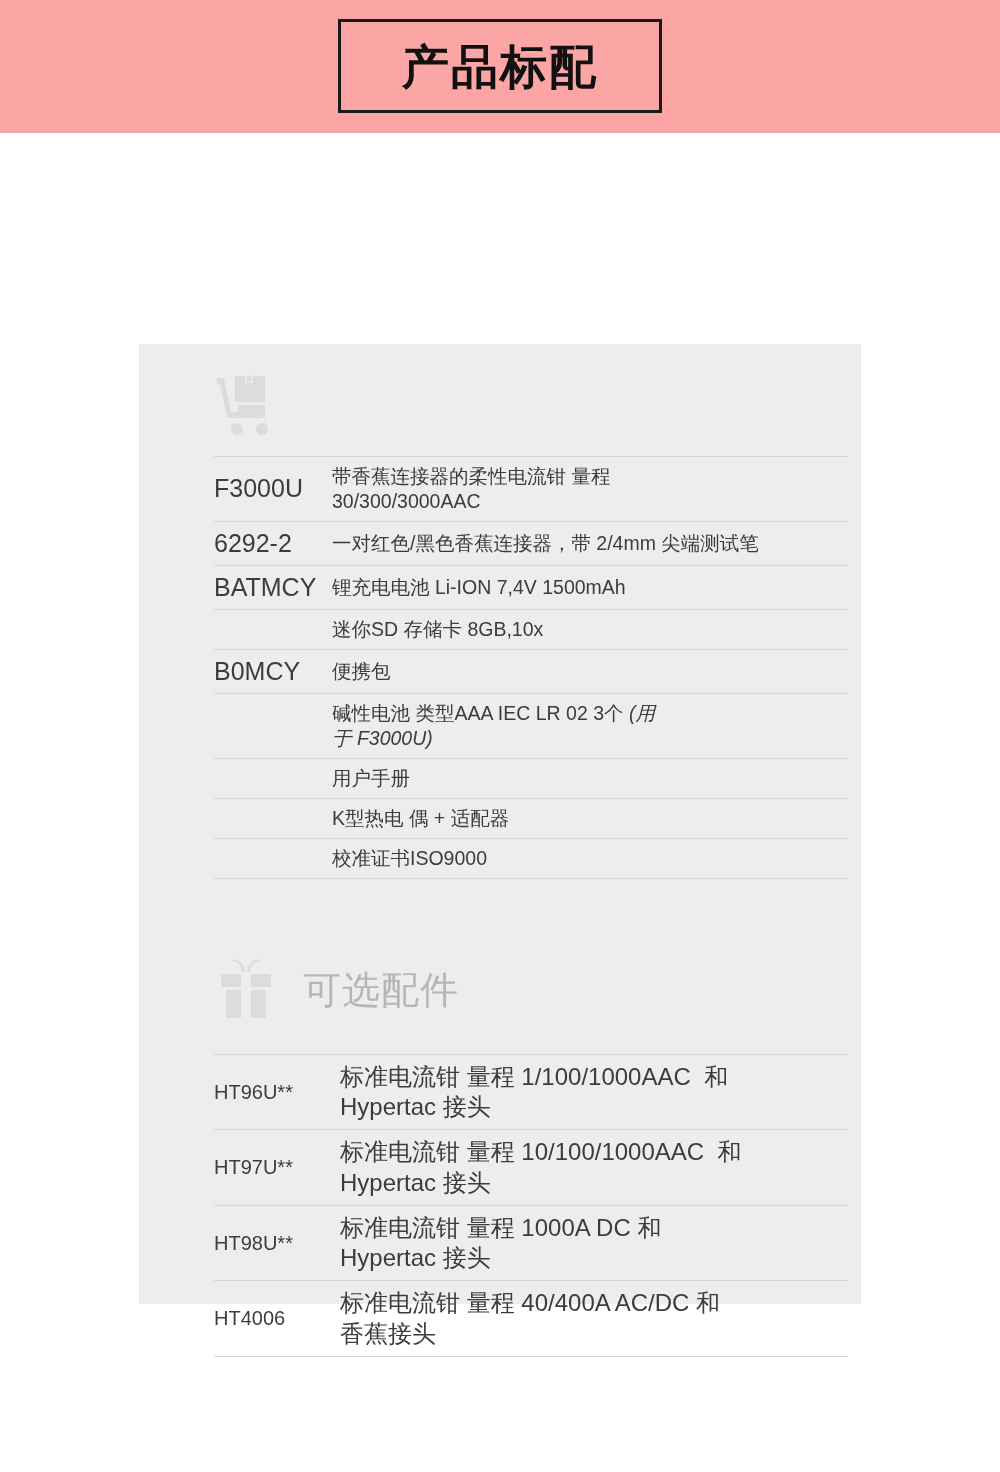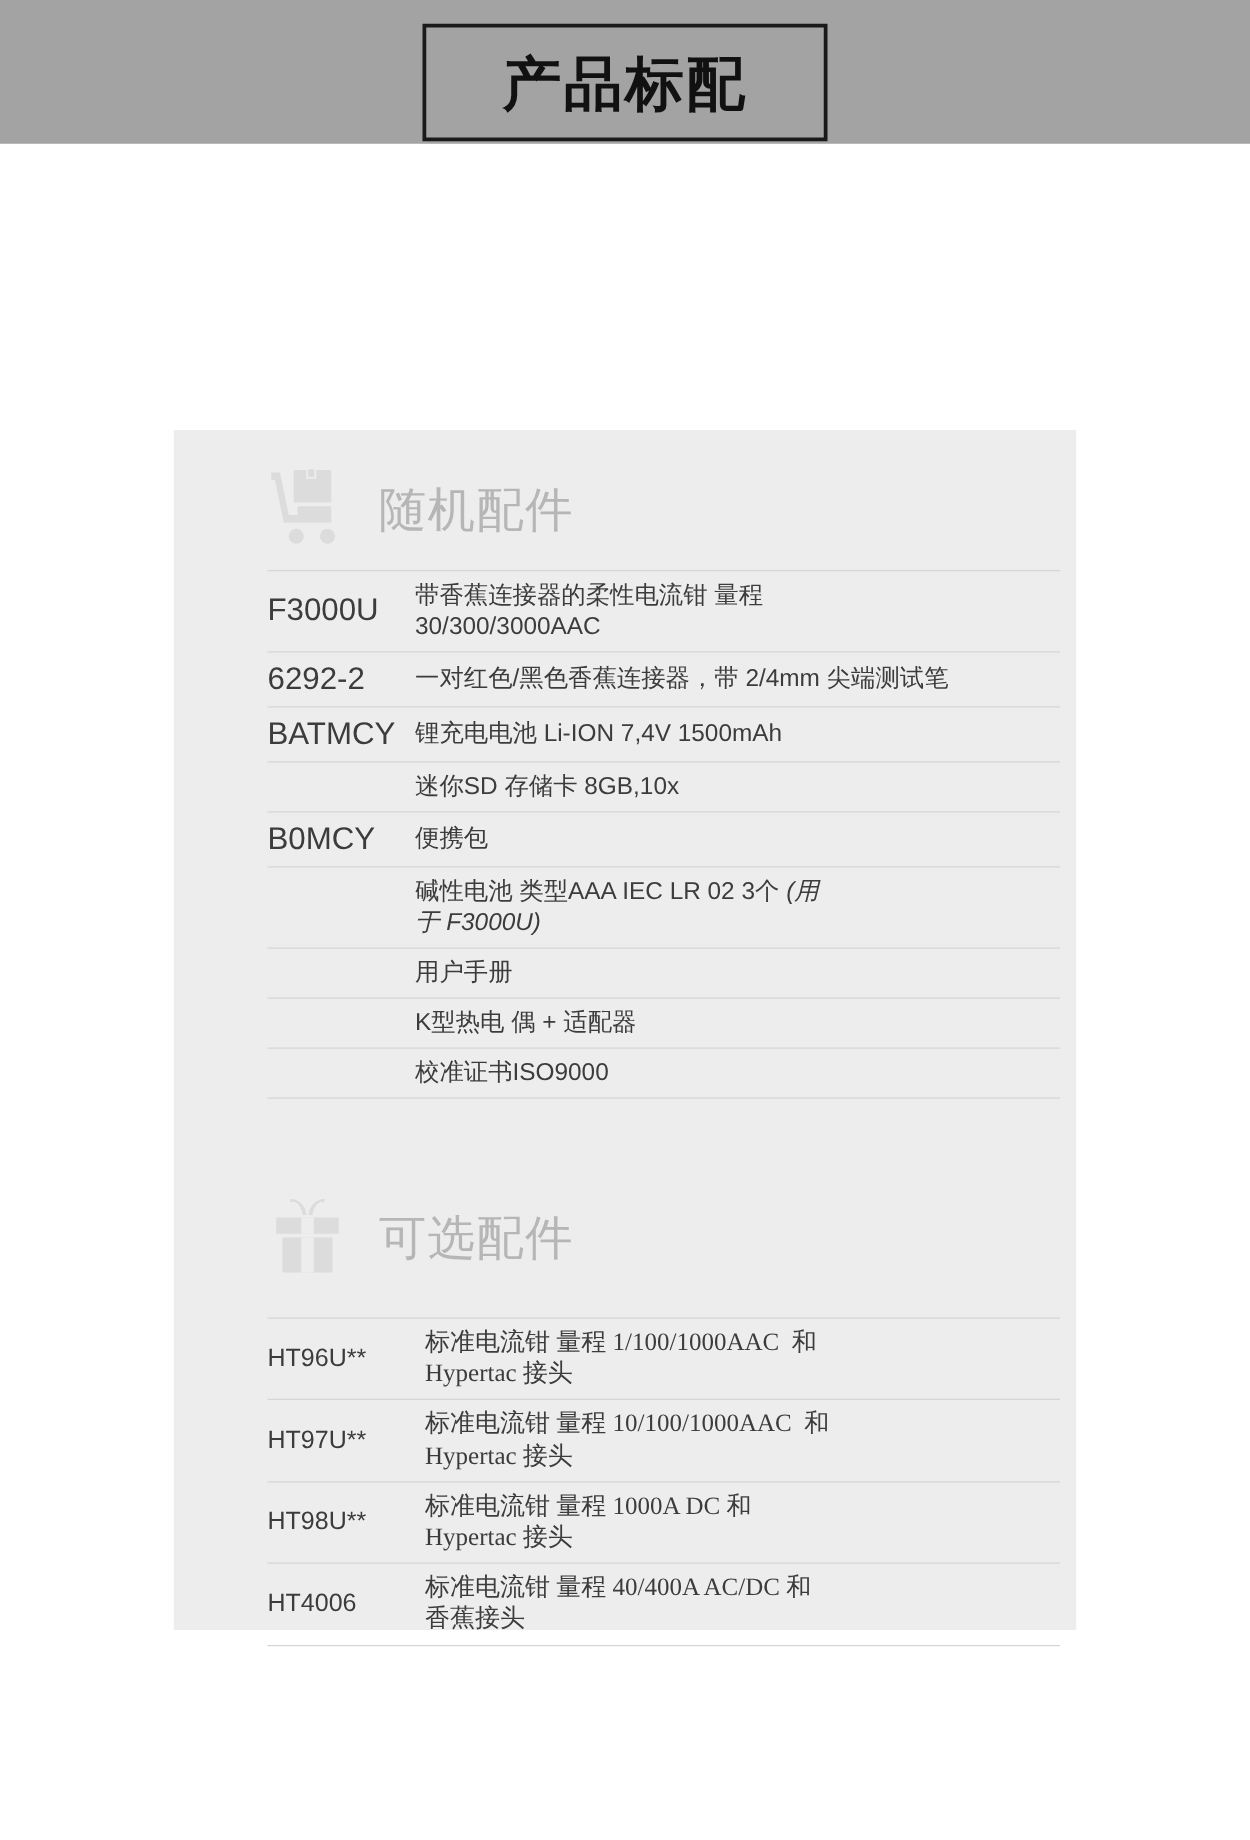--- a/index.html
+++ b/index.html
@@ -15,22 +15,22 @@
     height: 1472px;
     background: #ffffff;
     overflow: hidden;
   }
 
   
   .banner {
     position: absolute;
     left: 0; top: 0;
     width: 1000px;
-    height: 115px;
-    background: #a3a3a3;
+    height: 133px;
+    background: #fca5a5;
   }
   .banner-box {
     position: absolute;
     left: 338px;
     top: 19px;
     width: 324px;
     height: 94px;
     border: 3px solid #1a1a1a;
     display: flex;
     align-items: center;
@@ -97,21 +97,21 @@
     vertical-align: middle;
     color: #3c3c3c;
     padding: 7px 0 7px 0;
   }
   table.spec tr:first-child td { border-top: 1px solid #d6d6d6; }
   .col-code { width: 118px; font-size: 25px; color: #333; padding-left: 2px; }
   .col-desc { font-size: 19px; color: #3c3c3c; line-height: 1.28; padding-left: 9px; margin-left: 32px; }
 
   table.optional { margin-top: 22px; }
   table.optional .col-code { width: 126px; font-size: 20px; }
-  table.optional .col-desc { font-size: 20px; line-height: 1.26; font-family: Liberation Serif, serif; }
+  table.optional .col-desc { font-size: 24px; line-height: 1.26; }
 
   .accessories-table { margin-top: 6px; }
   .accessories-table .col-desc { font-size: 19.5px; }
 
   .ital { font-style: italic; }
 </style>
 </head>
 <body>
 
 <div class="page">
@@ -132,21 +132,20 @@
               <rect x="20" y="2" width="30" height="26" rx="1"></rect>
               <rect x="30" y="0" width="8" height="9" fill="#ededed"></rect>
               <rect x="31.5" y="1.5" width="5" height="6" fill="#dcdcdc"></rect>
               <rect x="23" y="31" width="27" height="7" rx="1"></rect>
               <path d="M2 4 h7 l7 34 h34 v6 H12 L5 10 H2 z"></path>
               <circle cx="22" cy="55" r="6"></circle>
               <circle cx="47" cy="55" r="6"></circle>
             </g>
           </svg>
         </span>
-        <span class="section-title">随机配件</span>
       </div>
 
       <table class="spec accessories-table">
         <tbody>
           <tr>
             <td class="col-code">F3000U</td>
             <td class="col-desc">带香蕉连接器的柔性电流钳 量程<br>30/300/3000AAC</td>
           </tr>
           <tr>
             <td class="col-code">6292-2</td>

